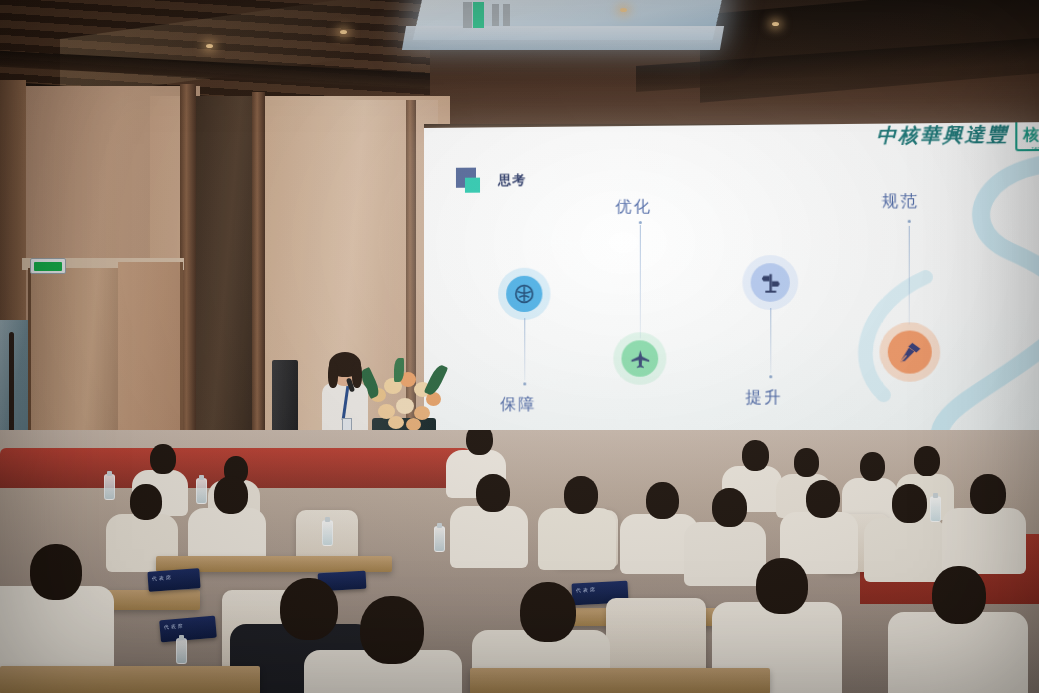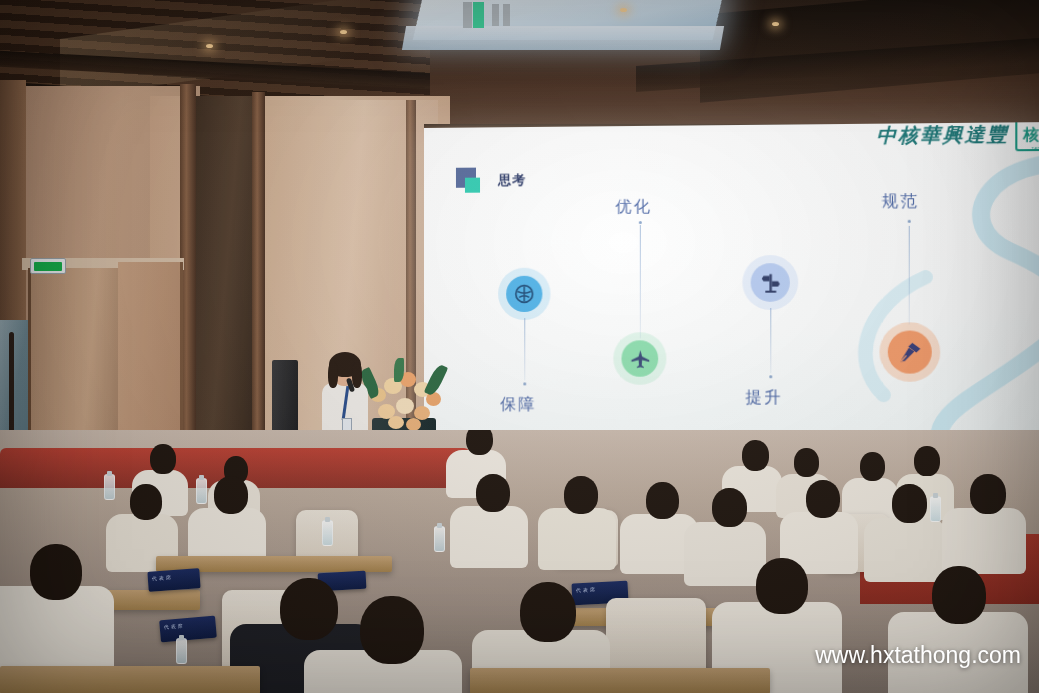--- a/index.html
+++ b/index.html
@@ -463,14 +463,13 @@
       <div class="p-head" style="left:0px;top:0px;width:54px;height:58px;"></div>
     </div>
 
     <div class="table" style="left:470px;top:238px;width:300px;height:26px;"></div>
     <div class="table" style="left:0px;top:236px;width:260px;height:28px;"></div>
   </div>
 
   <div class="abs" id="softness"></div>
   <div class="abs" id="vignette"></div>
 
-  <div class="abs" id="site-watermark">www.hxtathong.com</div>
 </div>
 
 </body></html>

